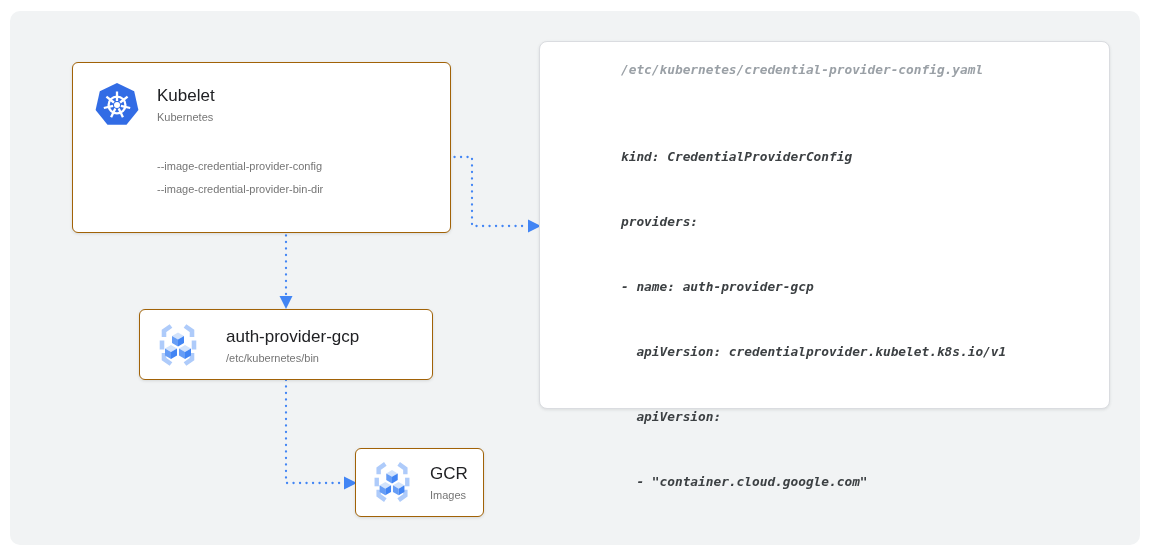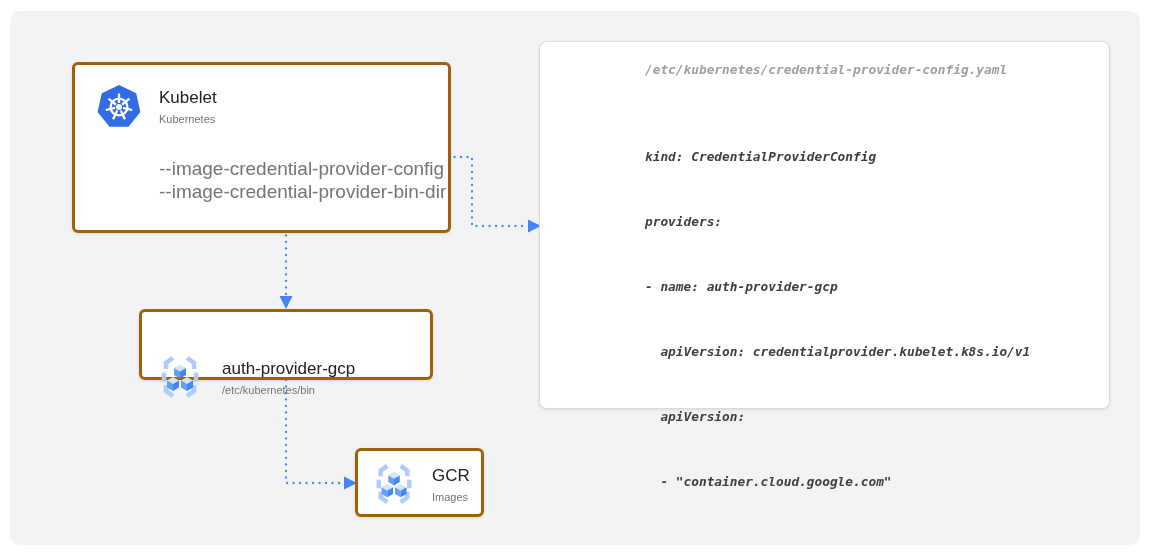--- a/index.html
+++ b/index.html
@@ -19,54 +19,54 @@
     border-radius: 10px;
   }
   .arrows {
     position: absolute; left: 0; top: 0;
     width: 1150px; height: 556px;
     pointer-events: none;
   }
   .node {
     position: absolute;
     background: var(--node-bg, #ffffff);
-    border: 3px solid #a16207;
+    border: 1px solid #a16207;
     border-radius: 6px;
     box-shadow: 0 1px 3px rgba(60,64,67,0.15);
   }
   .node-kubelet { left: 72px; top: 62px; width: 379px; height: 171px; padding: 17px 20px; }
   .node-auth    { left: 139px; top: 309px; width: 294px; height: 71px; padding: 13px 14px; }
   .node-gcr     { left: 355px; top: 448px; width: 129px; height: 69px; padding: 12px 13px; }
   .node-head { display: flex; align-items: center; gap: 16px; }
   .node-head .icon { flex: 0 0 auto; display: block; }
   .node-title {
     font-size: 17px; font-weight: 500;
     color: var(--title-text, #202124);
     line-height: 22px;
   }
   .node-subtitle {
     font-size: 11px; font-weight: 400;
     color: var(--secondary-text, #757575);
     line-height: 21px;
   }
   .flags {
     margin-top: 23px; margin-left: 64px;
-    font-size: 19px; color: var(--secondary-text, #757575);
+    font-size: 11px; color: var(--secondary-text, #757575);
     line-height: 23px;
     white-space: nowrap;
   }
   .panel {
     position: absolute;
     left: 539px; top: 41px;
     width: 571px; height: 368px;
     background: #ffffff;
     border: 1px solid #dadce0;
     border-radius: 8px;
     box-shadow: 0 1px 3px rgba(60,64,67,0.12);
-    padding: 17px 20px 17px 105px;
+    padding: 17px 20px 17px 81px;
   }
   .code {
     font-family: "DejaVu Sans Mono", "Liberation Mono", monospace;
     font-style: italic;
     font-weight: bold;
     font-size: 12.8px;
     line-height: 21.7px;
     white-space: pre;
   }
   .code-filename { color: var(--filename-text, #9aa0a6); margin-bottom: 21.7px; }
@@ -138,21 +138,21 @@
         <div class="node-subtitle">Kubernetes</div>
       </div>
     </div>
     <div class="flags">
       <div>--image-credential-provider-config</div>
       <div>--image-credential-provider-bin-dir</div>
     </div>
   </div>
 
   <div class="node node-auth">
-    <div class="node-head" style="gap:18px;margin-top:30px;">
+    <div class="node-head" style="gap:24px;">
       <span class="icon">
         <svg width="48" height="44" viewBox="0 0 48 44">
             <use href="#gcr-icon"></use>
           </svg>
       </span>
       <div class="node-text">
         <div class="node-title">auth-provider-gcp</div>
         <div class="node-subtitle">/etc/kubernetes/bin</div>
       </div>
     </div>

